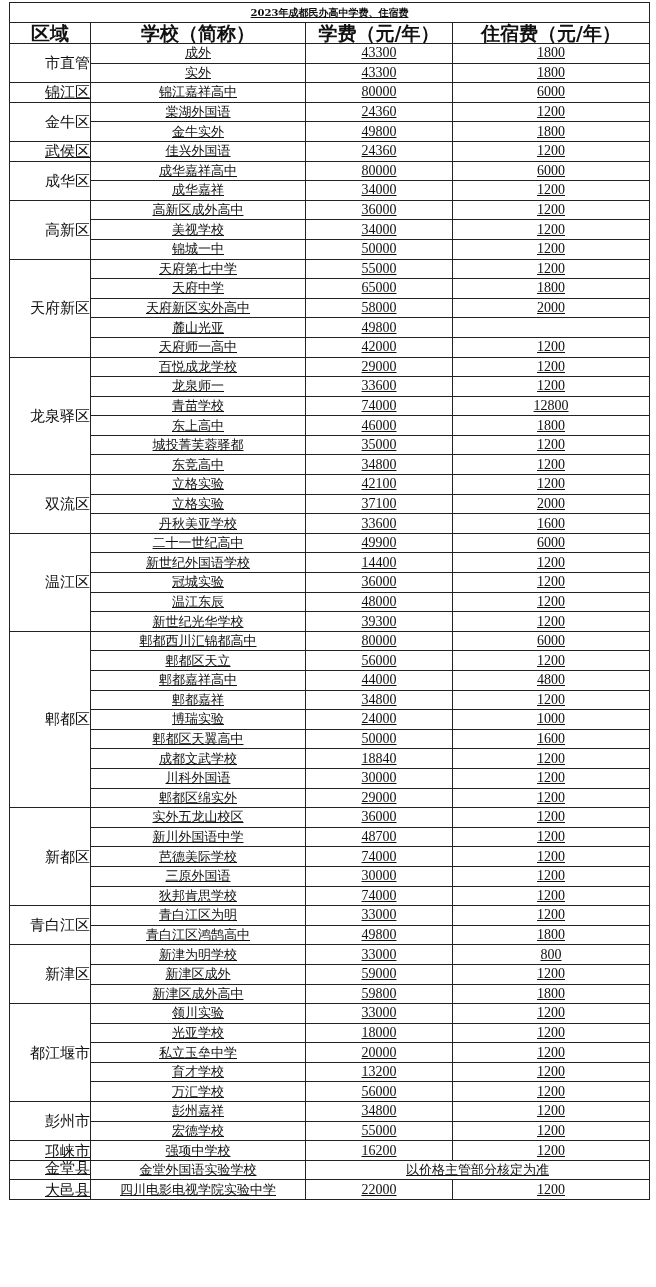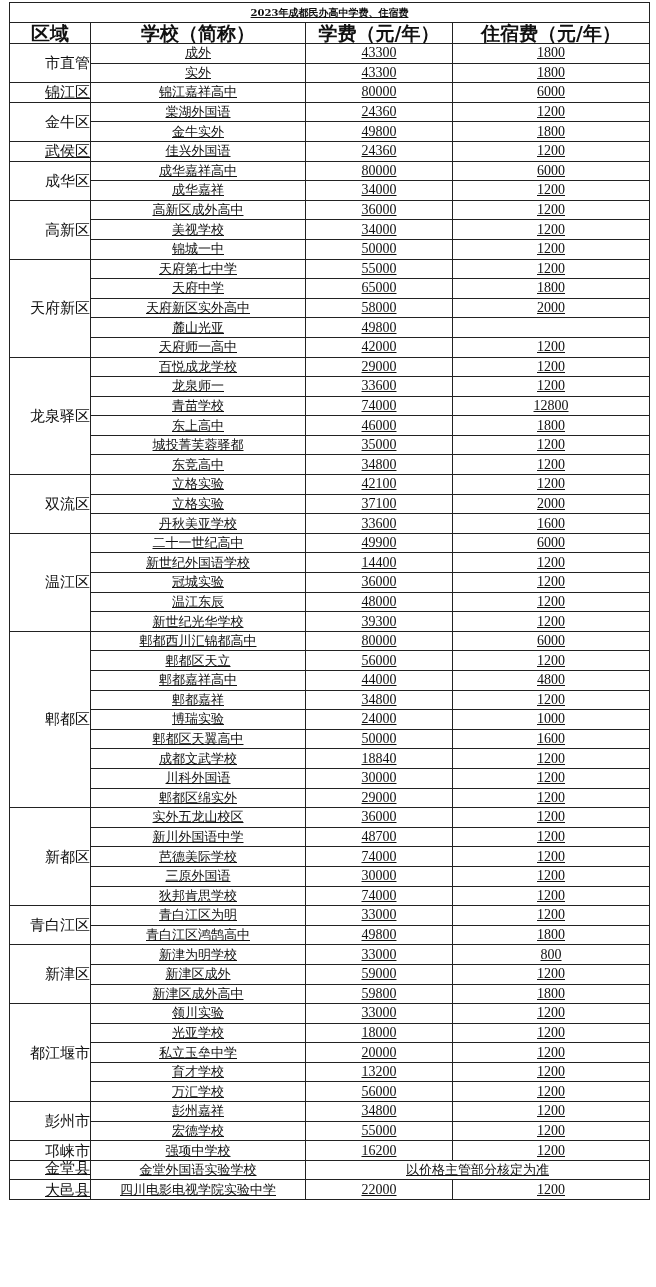--- a/index.html
+++ b/index.html
@@ -333,21 +333,21 @@
         <td>彭州嘉祥</td>
         <td class="num">34800</td>
         <td class="num">1200</td>
       </tr>
       <tr>
         <td>宏德学校</td>
         <td class="num">55000</td>
         <td class="num">1200</td>
       </tr>
       <tr>
-        <td class="district" rowspan="1" style=" margin-top: 28px;">邛崃市</td>
+        <td class="district" rowspan="1" style="text-decoration: underline; margin-top: 28px;">邛崃市</td>
         <td>强项中学校</td>
         <td class="num">16200</td>
         <td class="num">1200</td>
       </tr>
       <tr>
         <td class="district" rowspan="1" style="text-decoration: underline; font-family: Liberation Mono, monospace;">金堂县</td>
         <td>金堂外国语实验学校</td>
         <td colspan="2">以价格主管部分核定为准</td>
       </tr>
       <tr>

